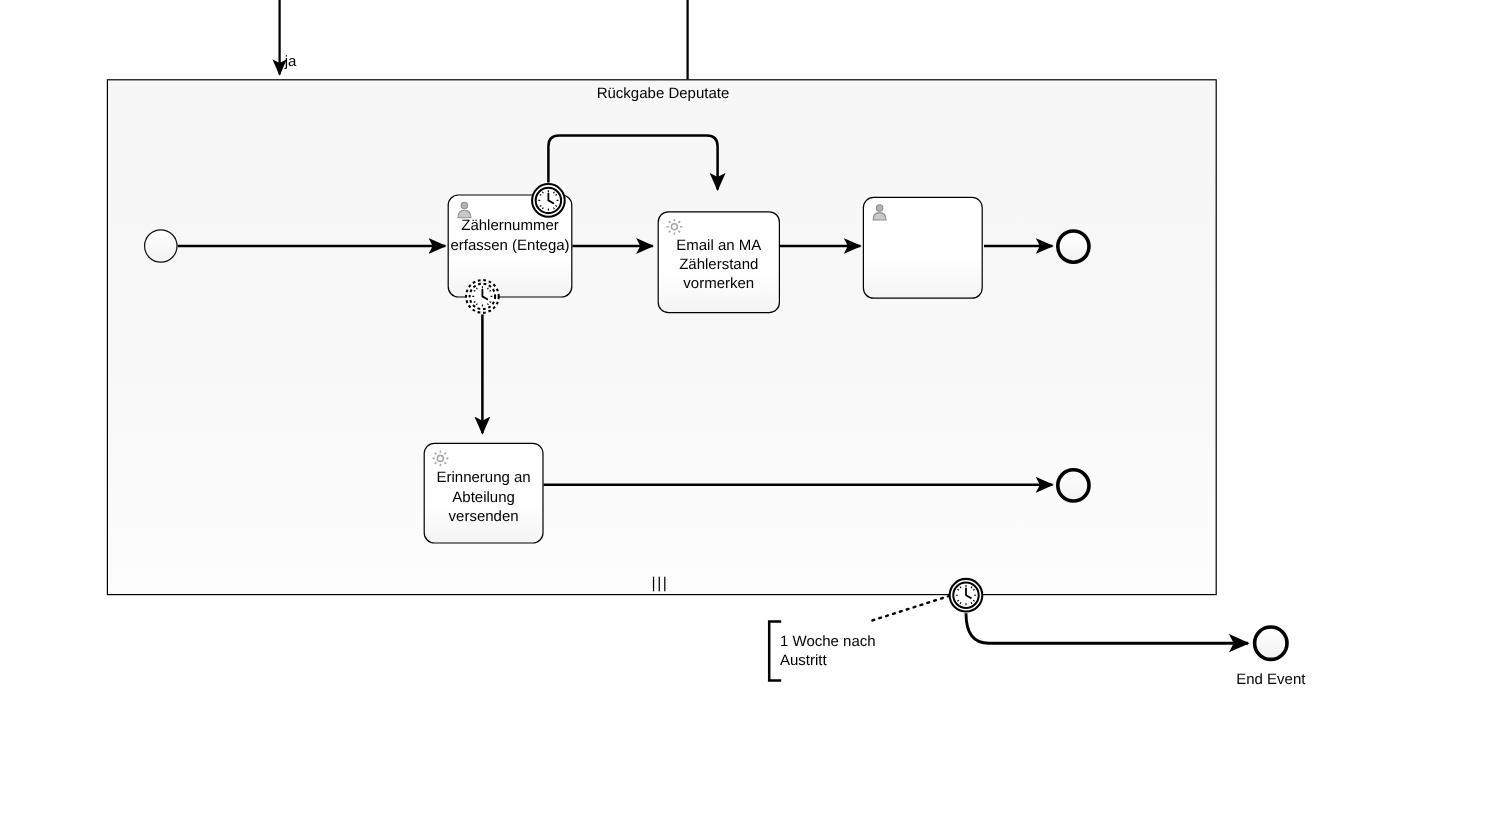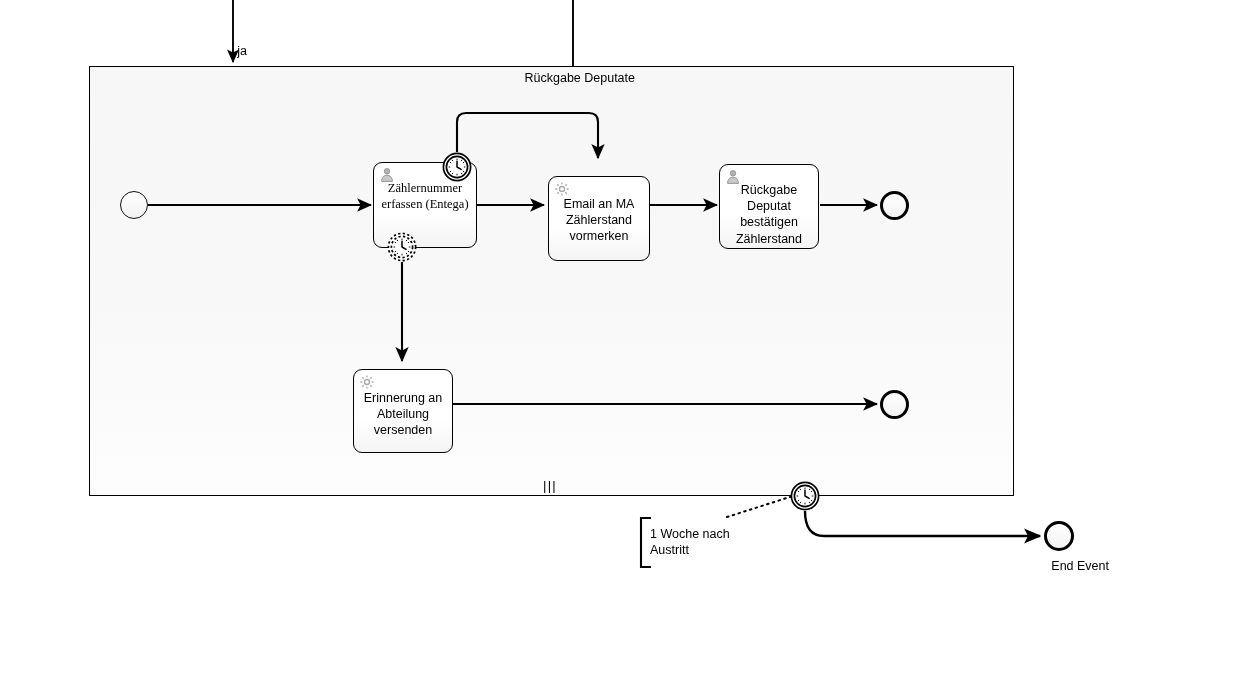--- a/index.html
+++ b/index.html
@@ -1,21 +1,21 @@
 <!DOCTYPE html>
 <html><head>
 <meta charset="utf-8">
 <style>
   html,body{margin:0;padding:0;background:#ffffff;}
   body{width:1253px;height:679px;overflow:hidden;
        font-family:"Liberation Sans", sans-serif;color:#000;}
   #canvas{position:relative;width:1253px;height:679px;}
   svg.layer{position:absolute;left:0;top:0;width:1253px;height:679px;overflow:visible;}
   .lbl{position:absolute;font-size:12.5px;line-height:15.5px;color:#000;
-       text-align:right;white-space:pre;pointer-events:none;}
+       text-align:center;white-space:pre;pointer-events:none;}
   .task{position:absolute;border:1.6px solid #000;border-radius:9px;
         background:linear-gradient(180deg,#ffffff 0%,#ffffff 60%,#f4f4f4 100%);
         box-sizing:border-box;overflow:hidden;}
   .task-text{position:absolute;left:0;right:0;text-align:center;
              font-size:12.5px;line-height:16.2px;color:#000;}
   .task-icon{position:absolute;left:5px;top:4px;width:16px;height:16px;}
   .subproc{position:absolute;border:1.6px solid #000;
            background:linear-gradient(180deg,#f7f7f7 0%,#f8f8f8 55%,#fdfdfd 100%);
            box-sizing:border-box;}
   .ev{position:absolute;border-radius:50%;box-sizing:border-box;
@@ -71,21 +71,21 @@
 
   <div class="lbl" style="left:219px;top:4px;width:28px;text-align:right;margin-top:40px;">ja</div>
 
   <div class="ev ev-start" style="left:120px;top:191px;width:28px;height:28px;"></div>
 
   <div class="task" style="left:373px;top:162px;width:104px;height:86px;">
     <svg class="task-icon" viewBox="0 0 16 16">
       <circle cx="8" cy="4.3" r="2.7" fill="#b4b4b4" stroke="#8e8e8e" stroke-width="0.9"></circle>
       <path d="M2.6 14.4 C2.6 10.2 5 8.2 8 8.2 C11 8.2 13.4 10.2 13.4 14.4 Z" fill="#c9c9c9" stroke="#8e8e8e" stroke-width="0.9"></path>
     </svg>
-    <div class="task-text" style="top:17px;font-family:Liberation Serif, serif;">Zählernummer
+    <div class="task-text" style="top:17px;">Zählernummer
 erfassen
 (Entega)</div>
   </div>
 
   <div class="task" style="left:548px;top:176px;width:102px;height:85px;">
     <svg class="task-icon" viewBox="0 0 16 16">
       <g fill="none" stroke="#a8a8a8" stroke-width="1.35">
         <circle cx="8" cy="8" r="2.5"></circle>
         <path d="M8 1.4 L8 3.3 M8 12.7 L8 14.6 M1.4 8 L3.3 8 M12.7 8 L14.6 8
                  M3.3 3.3 L4.7 4.7 M11.3 11.3 L12.7 12.7
@@ -95,24 +95,20 @@
     <div class="task-text" style="top:19px;">Email an MA
 Zählerstand
 vormerken</div>
   </div>
 
   <div class="task" style="left:719px;top:164px;width:100px;height:85px;">
     <svg class="task-icon" viewBox="0 0 16 16">
       <circle cx="8" cy="4.3" r="2.7" fill="#b4b4b4" stroke="#8e8e8e" stroke-width="0.9"></circle>
       <path d="M2.6 14.4 C2.6 10.2 5 8.2 8 8.2 C11 8.2 13.4 10.2 13.4 14.4 Z" fill="#c9c9c9" stroke="#8e8e8e" stroke-width="0.9"></path>
     </svg>
-    <div class="task-text" style="top:17px;">Rückgabe
-Deputat
-bestätigen
-Zählerstand</div>
   </div>
 
   <div class="task" style="left:353px;top:369px;width:100px;height:84px;">
     <svg class="task-icon" viewBox="0 0 16 16">
       <g fill="none" stroke="#a8a8a8" stroke-width="1.35">
         <circle cx="8" cy="8" r="2.5"></circle>
         <path d="M8 1.4 L8 3.3 M8 12.7 L8 14.6 M1.4 8 L3.3 8 M12.7 8 L14.6 8
                  M3.3 3.3 L4.7 4.7 M11.3 11.3 L12.7 12.7
                  M12.7 3.3 L11.3 4.7 M4.7 11.3 L3.3 12.7"></path>
       </g>

